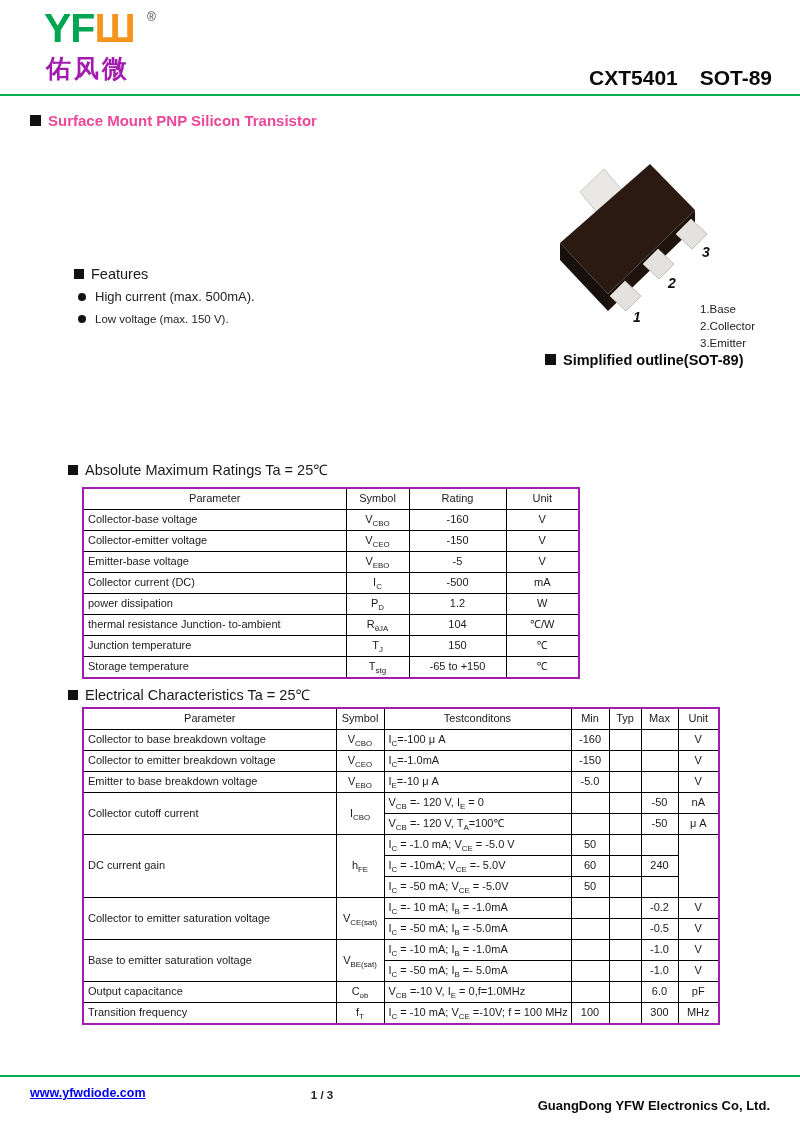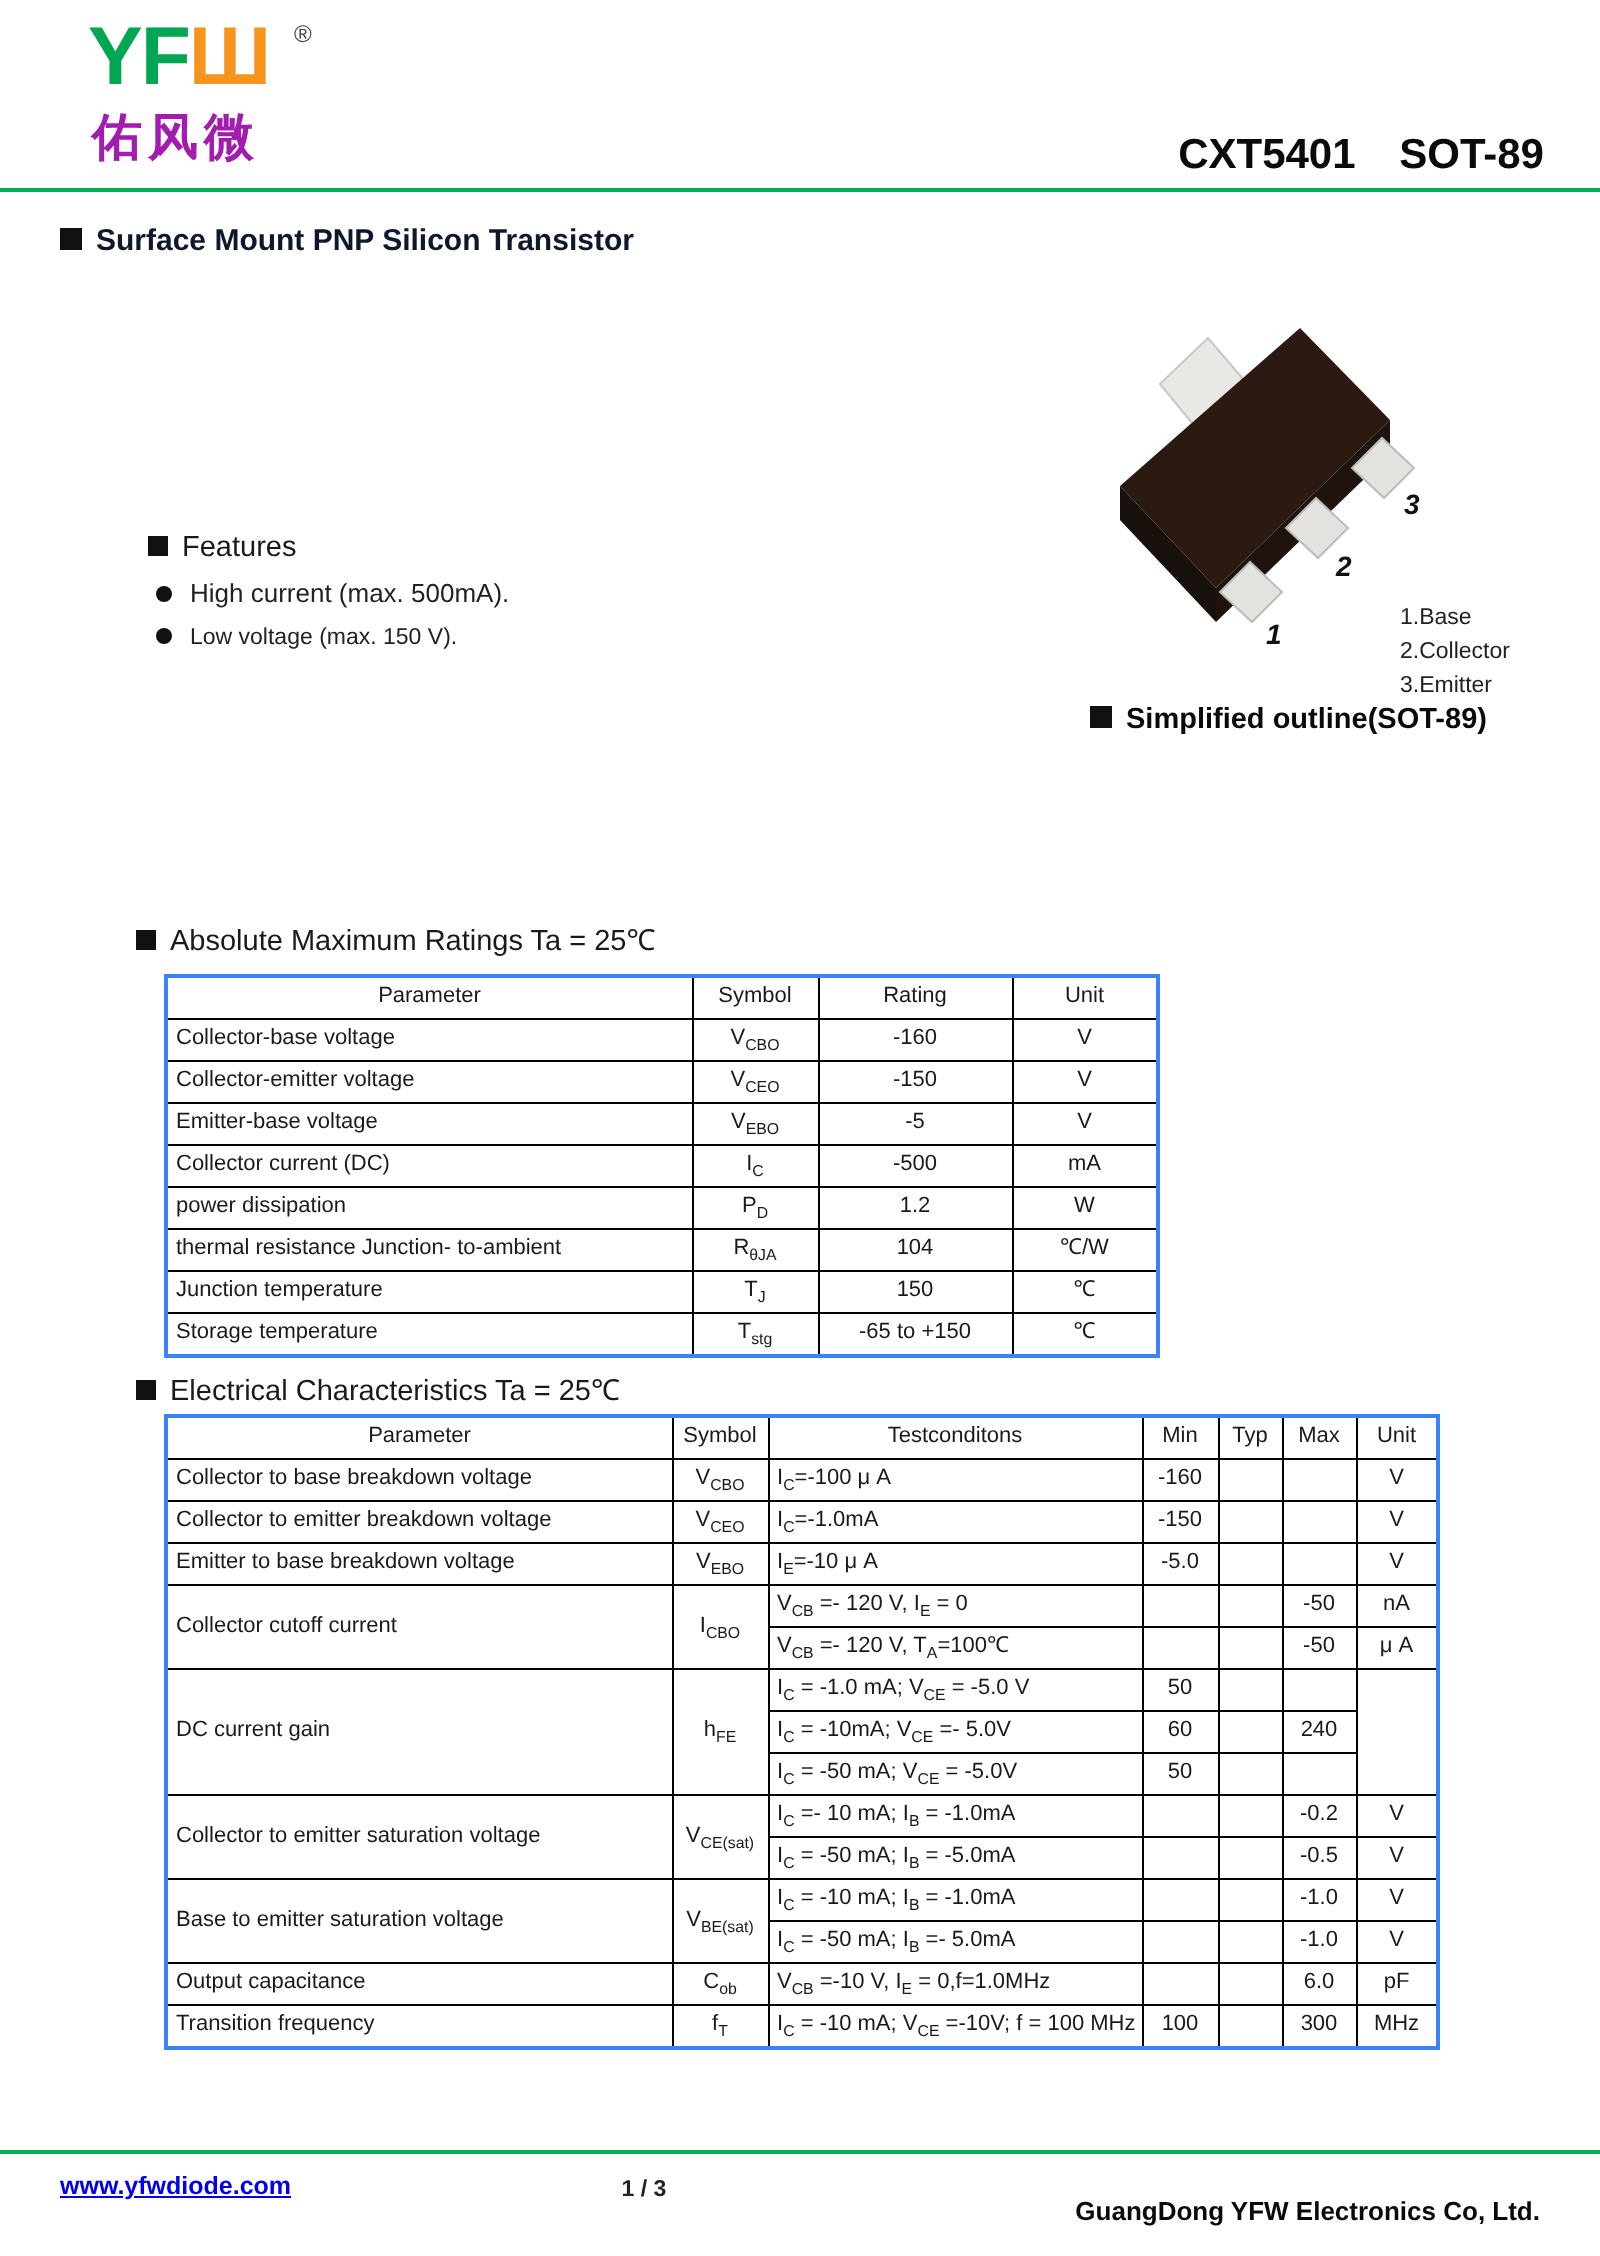--- a/index.html
+++ b/index.html
@@ -16,41 +16,41 @@
   .doc-title span{display:inline-block;}
   .doc-title .gap{margin-left:16px;}
   .hr-green{position:absolute;left:0;width:800px;height:2px;background:#00B050;}
   .hr-top{top:94px;}
   .hr-bottom{top:1075px;}
 
   
   .sq{display:inline-block;width:10px;height:10px;background:#111;margin-right:7px;}
   .dot{display:inline-block;width:8px;height:8px;border-radius:50%;background:#111;margin-right:9px;}
 
-  .subtitle{position:absolute;left:30px;top:112px;font-size:15px;font-weight:700;color:#0f172a;}
+  .subtitle{position:absolute;left:30px;top:112px;font-size:15px;font-weight:700;color:#ec4899;}
   .subtitle .sq{width:11px;height:11px;}
 
   .features-heading{position:absolute;left:74px;top:266px;font-size:14.5px;color:#1a1a1a;}
   .feature-1{position:absolute;left:78px;top:289px;font-size:13px;color:#222;}
   .feature-2{position:absolute;left:78px;top:313px;font-size:11.5px;color:#222;}
 
   
   .pkg-svg{position:absolute;left:540px;top:150px;}
   .pin-num{font-size:14px;font-weight:700;font-style:italic;fill:#111;}
   .pin-legend{position:absolute;left:700px;top:301px;font-size:11.5px;line-height:17px;color:#222;}
   .outline-caption{position:absolute;left:545px;top:352px;font-size:14.5px;font-weight:700;color:#0a0a0a;}
   .outline-caption .sq{width:11px;height:11px;}
 
   .sec-heading{position:absolute;font-size:14.5px;color:#1a1a1a;}
   .abs-heading{left:68px;top:459px;}
   .elec-heading{left:68px;top:684px;}
 
   
   table{border-collapse:collapse;table-layout:fixed;}
-  .t1,.t2{position:absolute;border:2px solid #3b82f6;}
+  .t1,.t2{position:absolute;border:2px solid #a21caf;}
   .t1{left:82px;top:487px;width:496px;}
   .t2{left:82px;top:707px;width:636px;}
   td{border:1px solid #000;font-size:11px;height:20px;padding:0 4px;line-height:1.05;color:#1a1a1a;overflow:hidden;white-space:nowrap;vertical-align:middle;}
   td.c{text-align:center;padding:0 1px;}
   td.l{text-align:left;}
   sub{font-size:0.72em;line-height:0;}
 
   
   .footer-link{position:absolute;left:30px;top:1086px;font-size:12.5px;font-weight:600;color:#0000EE;text-decoration:underline;}
   .footer-page{position:absolute;left:0;top:1089px;width:644px;text-align:center;font-size:11.5px;font-weight:600;color:#222;}

